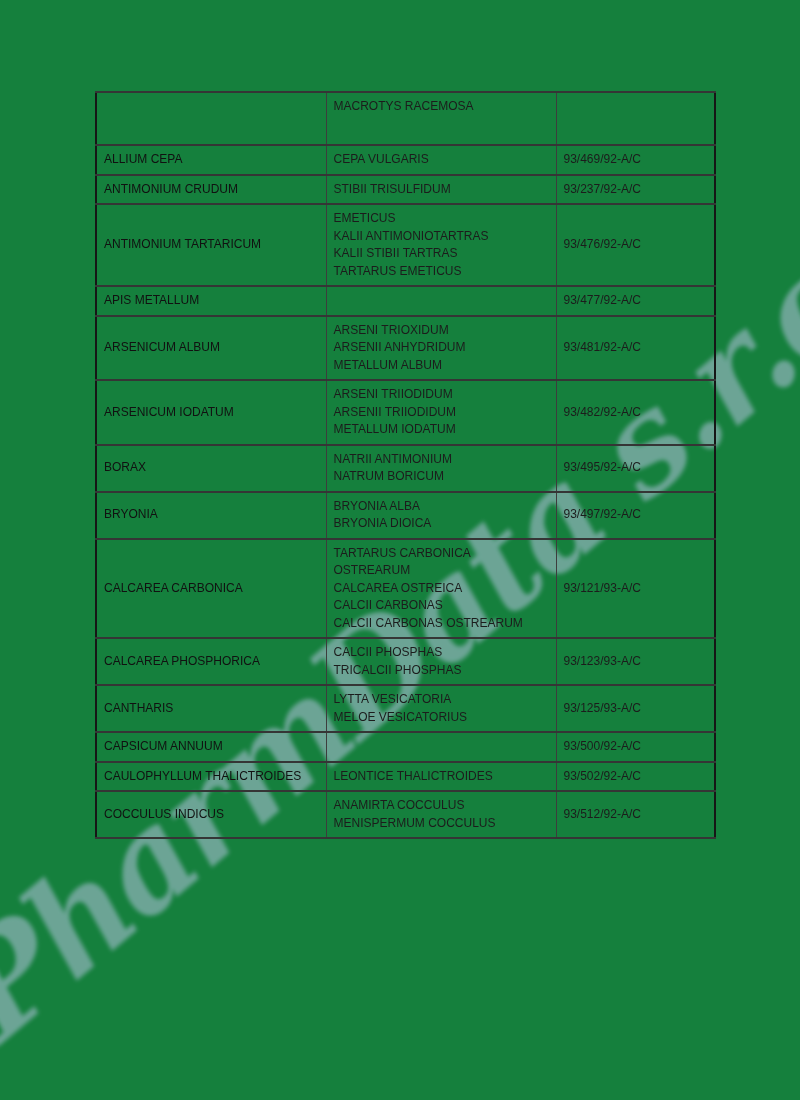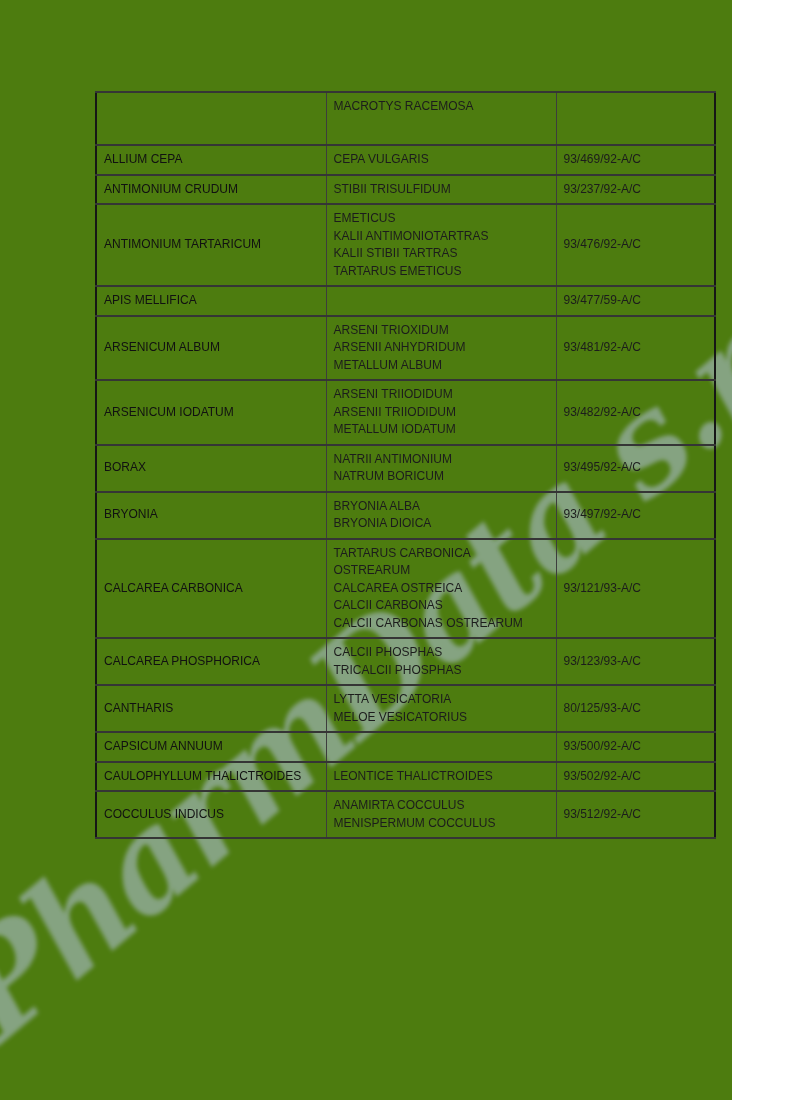--- a/index.html
+++ b/index.html
@@ -1,21 +1,21 @@
 <!DOCTYPE html>
 <html><head>
 <meta charset="utf-8">
 <style>
   * { margin: 0; padding: 0; box-sizing: border-box; }
   html, body { background: #ffffff; }
   .page {
     position: relative;
-    width: 732px;
+    width: 800px;
     height: 1100px;
-    background: #4d7c0f;
+    background: #15803d;
     overflow: hidden;
     font-family: "Liberation Sans", sans-serif;
   }
   .watermark {
     position: absolute;
     left: 420px;
     top: 632px;
     transform: translate(-50%, -50%) rotate(-40deg);
     white-space: nowrap;
     font-family: "DejaVu Serif", serif;
@@ -95,23 +95,23 @@
       <td class="c-name">ANTIMONIUM TARTARICUM</td>
       <td class="c-syn">
             <div class="syn-line">EMETICUS</div>
             <div class="syn-line">KALII ANTIMONIOTARTRAS</div>
             <div class="syn-line">KALII STIBII TARTRAS</div>
             <div class="syn-line">TARTARUS EMETICUS</div>
           </td>
       <td class="c-reg">93/476/92-A/C</td>
     </tr>
         <tr>
-      <td class="c-name">APIS MELLIFICA</td>
+      <td class="c-name">APIS METALLUM</td>
       <td class="c-syn"></td>
-      <td class="c-reg">93/477/59-A/C</td>
+      <td class="c-reg">93/477/92-A/C</td>
     </tr>
         <tr>
       <td class="c-name">ARSENICUM ALBUM</td>
       <td class="c-syn">
             <div class="syn-line">ARSENI TRIOXIDUM</div>
             <div class="syn-line">ARSENII ANHYDRIDUM</div>
             <div class="syn-line">METALLUM ALBUM</div>
           </td>
       <td class="c-reg">93/481/92-A/C</td>
     </tr>
@@ -157,21 +157,21 @@
             <div class="syn-line">TRICALCII PHOSPHAS</div>
           </td>
       <td class="c-reg">93/123/93-A/C</td>
     </tr>
         <tr>
       <td class="c-name">CANTHARIS</td>
       <td class="c-syn">
             <div class="syn-line">LYTTA VESICATORIA</div>
             <div class="syn-line">MELOE VESICATORIUS</div>
           </td>
-      <td class="c-reg">80/125/93-A/C</td>
+      <td class="c-reg">93/125/93-A/C</td>
     </tr>
         <tr>
       <td class="c-name">CAPSICUM ANNUUM</td>
       <td class="c-syn"></td>
       <td class="c-reg">93/500/92-A/C</td>
     </tr>
         <tr>
       <td class="c-name">CAULOPHYLLUM THALICTROIDES</td>
       <td class="c-syn">
             <div class="syn-line">LEONTICE THALICTROIDES</div>

